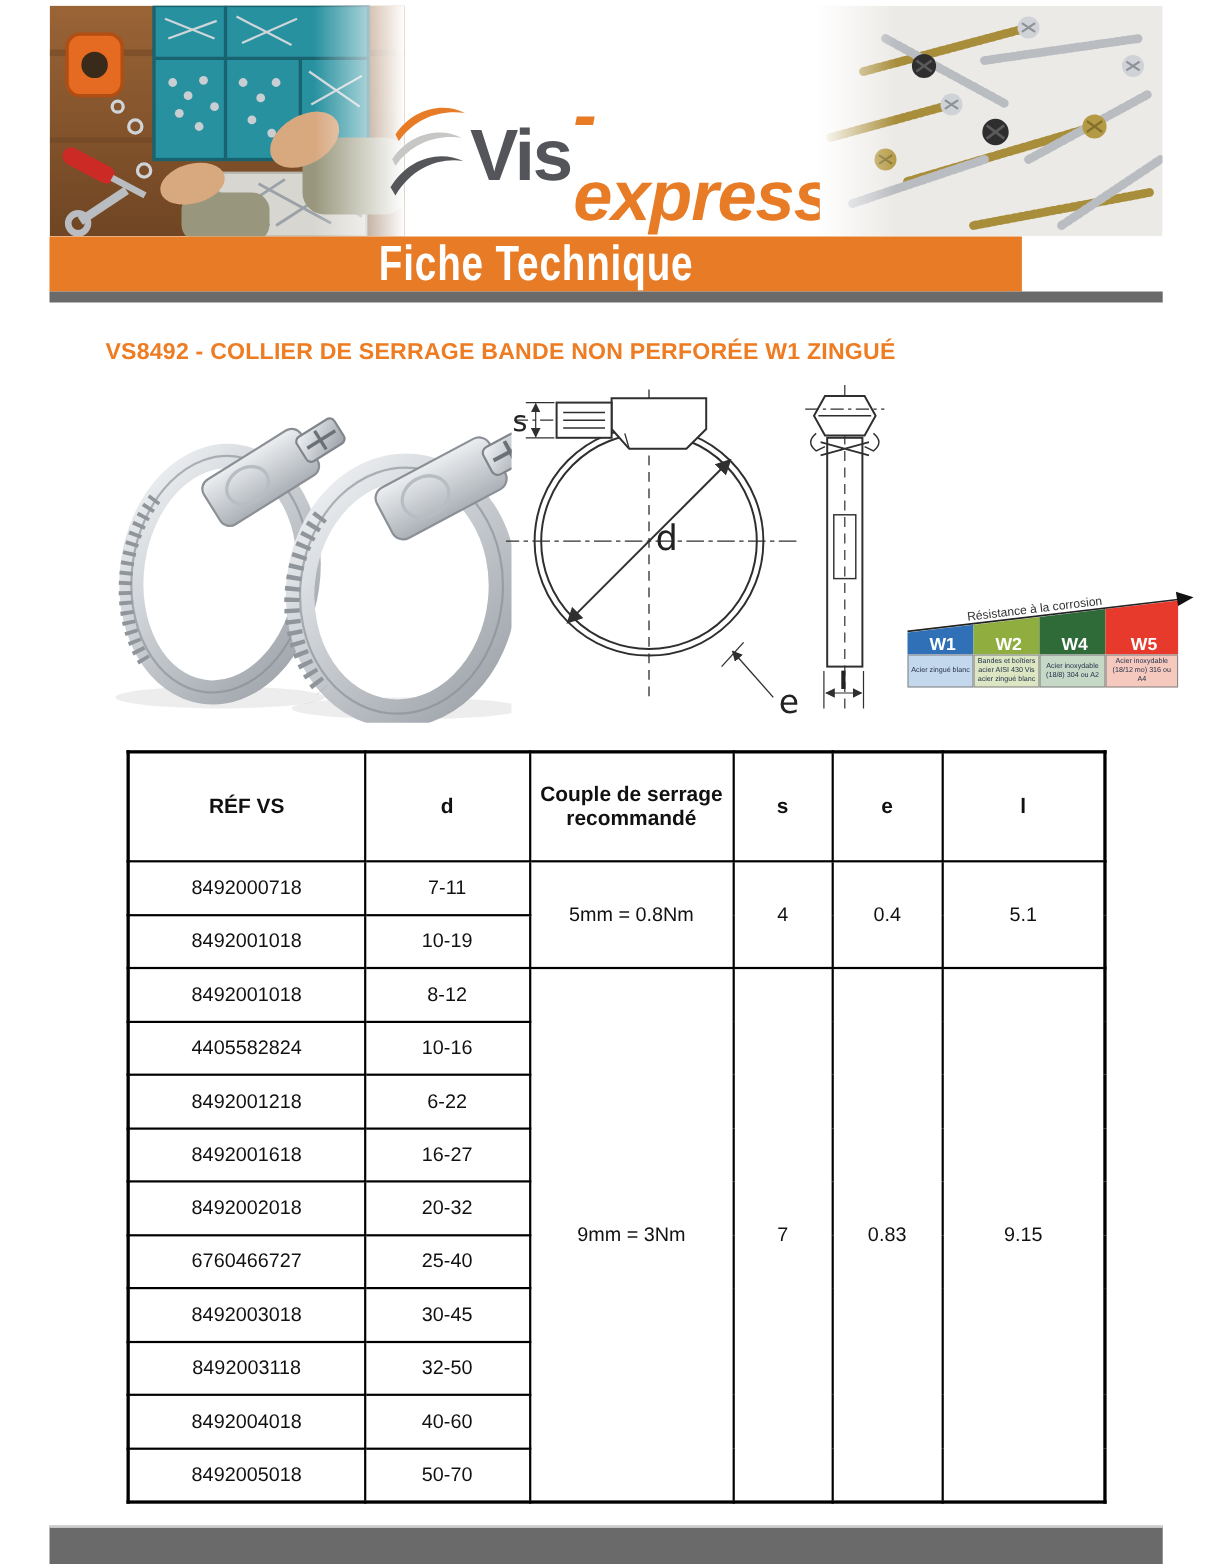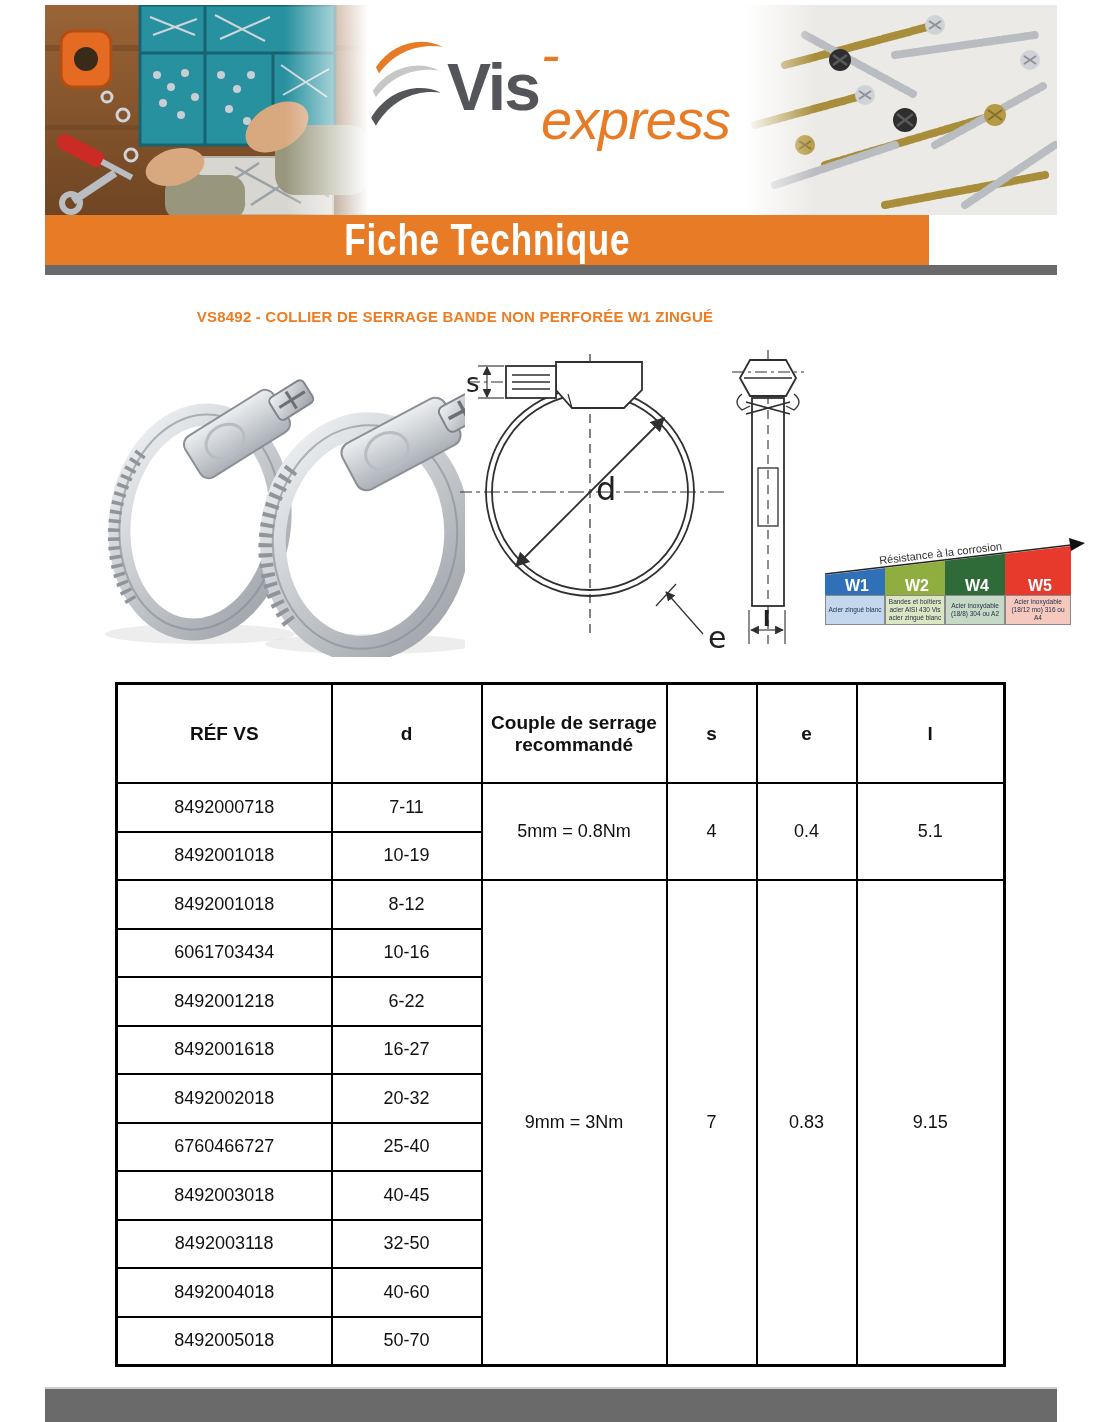--- a/index.html
+++ b/index.html
@@ -3,34 +3,34 @@
 <meta charset="utf-8">
 <style>
   html,body{margin:0;padding:0;background:#ffffff;}
   #page{position:relative;width:1100px;height:1422px;background:#ffffff;overflow:hidden;
         font-family:"Liberation Sans",sans-serif;color:#111;}
   .abs{position:absolute;}
 
   
   .photo{position:absolute;top:5px;height:210px;overflow:hidden;}
   .photo svg{display:block;}
-  .logo-area{position:absolute;left:368px;top:22px;width:377px;height:210px;background:#fff;
-             display:flex;align-items:flex-start;justify-content:center;}
+  .logo-area{position:absolute;left:368px;top:5px;width:377px;height:210px;background:#fff;
+             display:flex;align-items:flex-end;justify-content:center;}
   .logo-row{display:flex;align-items:center;}
   .logo-text{font-weight:bold;font-size:66px;color:#54555a;letter-spacing:-2px;line-height:1;}
-  .logo-suffix{font-style:italic;font-weight:normal;font-size:56px;color:#e87c26;letter-spacing:-1px;margin-left:2px;}
+  .logo-suffix{font-style:italic;font-weight:bold;font-size:64px;color:#e87c26;letter-spacing:-1px;margin-left:2px;}
 
   .orange-bar{position:absolute;left:45px;top:215px;width:884px;height:50px;background:#e87c26;
               text-align:center;}
   .banner-text{display:inline-block;transform:scaleX(0.78);transform-origin:center;
                font-weight:bold;font-size:45px;color:#ffffff;line-height:50px;letter-spacing:1px;}
   .gray-bar{position:absolute;left:45px;top:265px;width:1012px;height:10px;background:#6a6a6a;}
 
   .product-title{position:absolute;left:0;top:308px;width:910px;text-align:center;
-                 font-weight:bold;font-size:15px;color:#ee7c22;letter-spacing:.2px;}
+                 font-weight:bold;font-size:21px;color:#ee7c22;letter-spacing:.2px;}
 
   
   .wchart{position:absolute;left:823px;top:535px;width:266px;height:98px;}
   .wchart svg{position:absolute;left:0;top:0;}
   .wdesc{position:absolute;top:60px;height:30px;border:1px solid #8a8a8a;box-sizing:border-box;
          font-size:6.5px;line-height:1.2;text-align:center;color:#24324a;
          display:flex;align-items:center;justify-content:center;padding:1px;}
 
   
   table.spec{position:absolute;left:115px;top:660px;width:888px;border-collapse:collapse;
@@ -350,42 +350,42 @@
         </tr>
         <tr>
           <td>8492001018</td>
           <td>8-12</td>
           <td rowspan="10">9mm = 3Nm</td>
           <td rowspan="10">7</td>
           <td rowspan="10">0.83</td>
           <td rowspan="10">9.15</td>
         </tr>
         <tr>
-          <td>6061703434</td>
+          <td>4405582824</td>
           <td>10-16</td>
         </tr>
         <tr>
           <td>8492001218</td>
           <td>6-22</td>
         </tr>
         <tr>
           <td>8492001618</td>
           <td>16-27</td>
         </tr>
         <tr>
           <td>8492002018</td>
           <td>20-32</td>
         </tr>
         <tr>
           <td>6760466727</td>
           <td>25-40</td>
         </tr>
         <tr>
           <td>8492003018</td>
-          <td>40-45</td>
+          <td>30-45</td>
         </tr>
         <tr>
           <td>8492003118</td>
           <td>32-50</td>
         </tr>
         <tr>
           <td>8492004018</td>
           <td>40-60</td>
         </tr>
         <tr>

